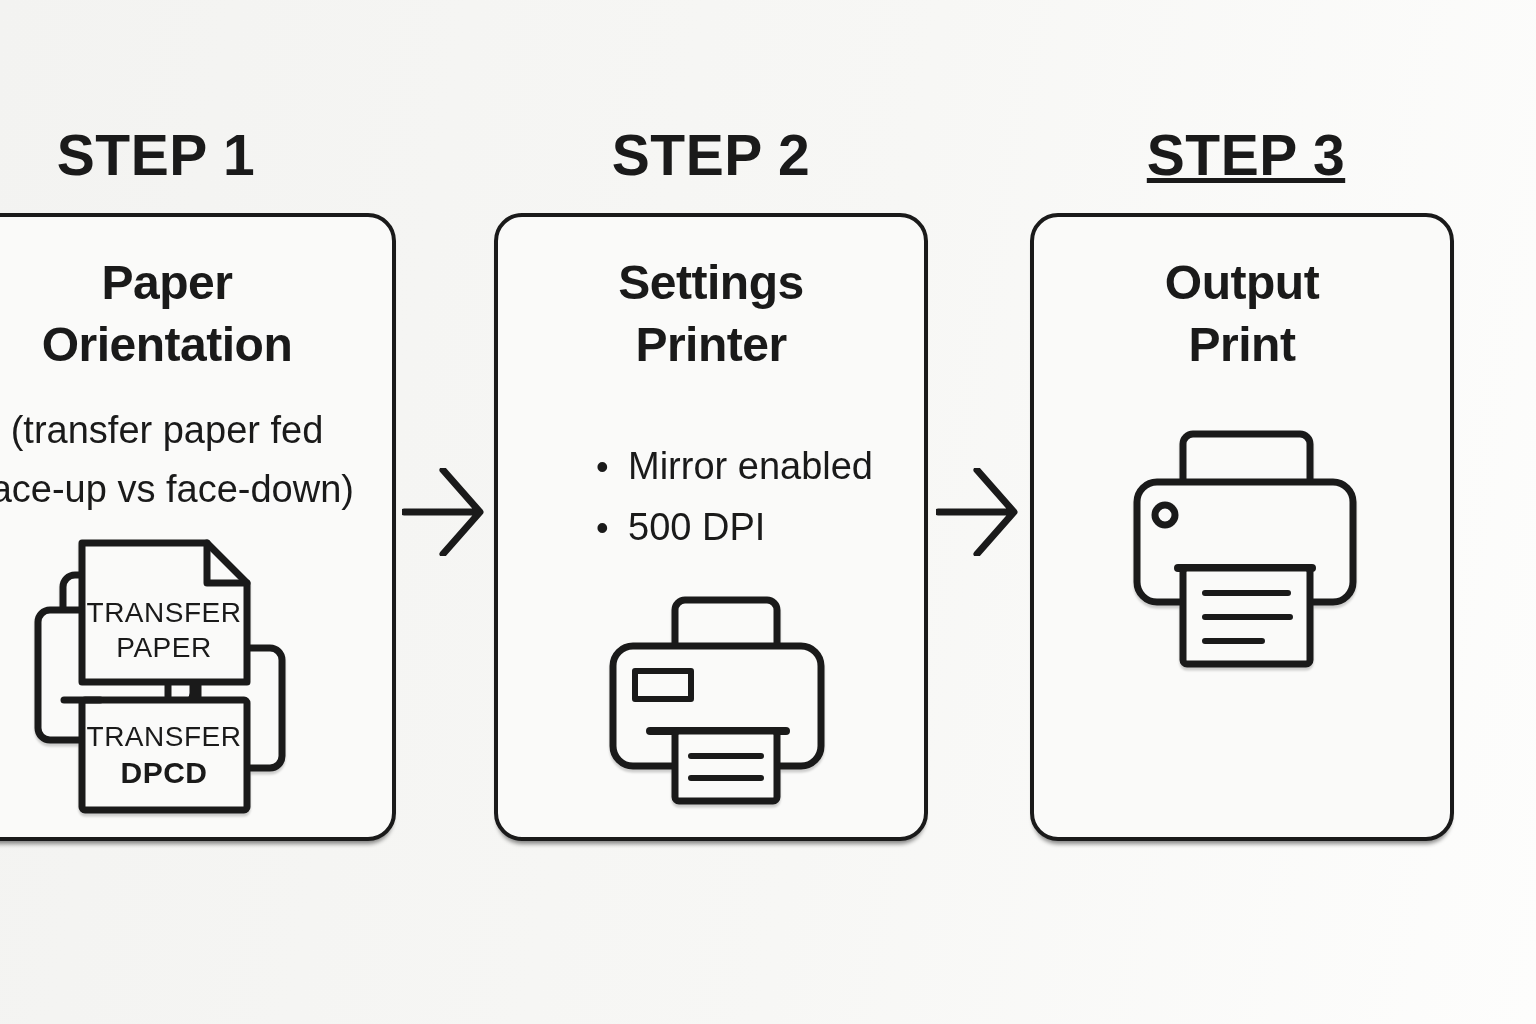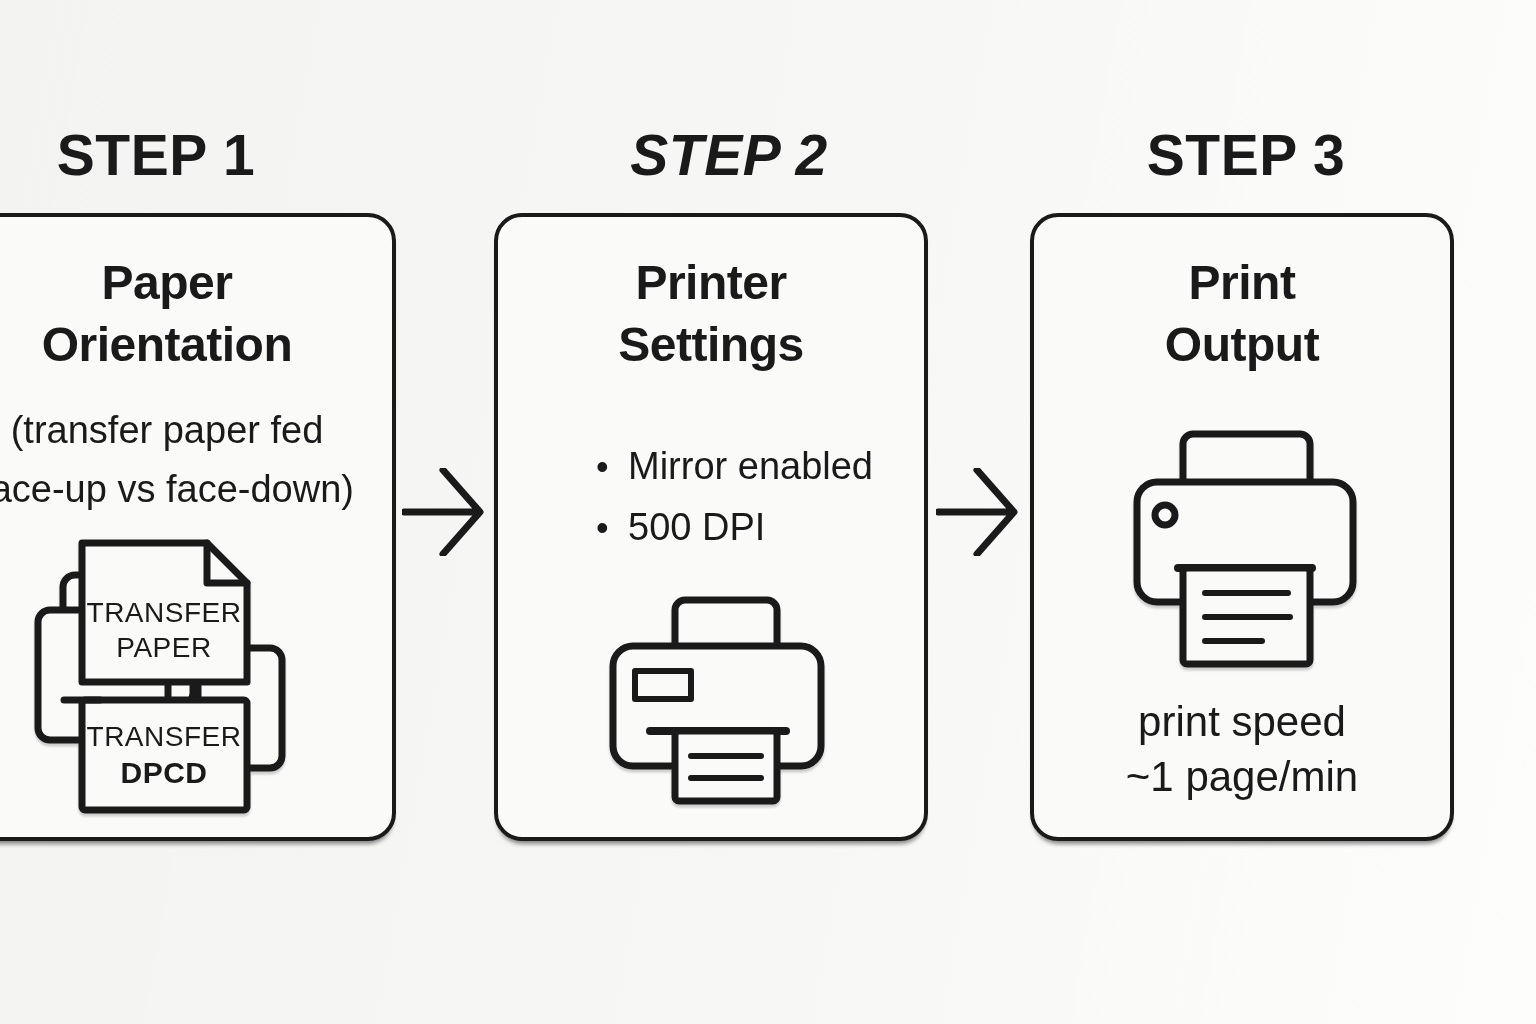--- a/index.html
+++ b/index.html
@@ -22,22 +22,22 @@
   .step-title {
     position: absolute;
     top: 122px;
     font-size: 57px;
     font-weight: 700;
     letter-spacing: 0.5px;
     text-align: center;
     white-space: nowrap;
   }
   .title-1 { left: 6px;    width: 300px; }
-  .title-2 { left: 512px;  width: 434px; font-style: italic; }
-  .title-3 { left: 1034px; width: 424px; }
+  .title-2 { left: 494px;  width: 434px; }
+  .title-3 { left: 1034px; width: 424px; text-decoration: underline; }
 
   .card {
     position: absolute;
     top: 213px;
     height: 628px;
     box-sizing: border-box;
     background: #fafaf9;
     border: 4px solid #1a1a1a;
     border-radius: 28px;
     box-shadow: 0 6px 4px -3px rgba(0,0,0,0.45);
@@ -147,22 +147,22 @@
     </g>
     <g fill="#1a1a1a" text-anchor="middle" class="svg-label">
       <text x="164" y="622" font-size="28">TRANSFER</text>
       <text x="164" y="657" font-size="28">PAPER</text>
       <text x="164" y="746" font-size="28">TRANSFER</text>
       <text x="164" y="783" font-size="30" font-weight="700">DPCD</text>
     </g>
   </svg>
 
   <div class="card-heading heading-2">
+    <span style="display:block">Settings</span>
     <span style="display:block">Printer</span>
-    <span style="display:block">Settings</span>
   </div>
   <div class="bullet-list">
     <div class="bullet-row">
       <span class="bullet-dot">•</span><span>Mirror enabled</span>
     </div>
     <div class="bullet-row">
       <span class="bullet-dot">•</span><span>500 DPI</span>
     </div>
   </div>
 
@@ -171,39 +171,35 @@
       <rect x="675" y="600" width="102" height="60" rx="10" stroke-width="7"></rect>
       <rect x="613" y="646" width="208" height="120" rx="20" stroke-width="7"></rect>
       <rect x="635" y="671" width="56" height="28" stroke-width="6"></rect>
       <path d="M650,731 H786" fill="none" stroke-width="8"></path>
       <rect x="675" y="731" width="102" height="70" rx="4" stroke-width="7"></rect>
       <path d="M691,756 H761 M691,778 H761" fill="none" stroke-width="6"></path>
     </g>
   </svg>
 
   <div class="card-heading heading-3">
+    <span style="display:block">Output</span>
     <span style="display:block">Print</span>
-    <span style="display:block">Output</span>
   </div>
 
   <svg class="icon-svg printer3-icon" width="234" height="248" viewBox="1128 424 234 248">
     <g fill="#fafaf9" stroke="#1a1a1a" stroke-linejoin="round" stroke-linecap="round">
       <rect x="1183" y="434" width="127" height="62" rx="10" stroke-width="7"></rect>
       <rect x="1137" y="482" width="216" height="120" rx="20" stroke-width="7"></rect>
       <circle cx="1165" cy="515" r="10" fill="none" stroke-width="7"></circle>
       <path d="M1178,568 H1312" fill="none" stroke-width="8"></path>
       <rect x="1183" y="568" width="127" height="96" rx="4" stroke-width="7"></rect>
       <path d="M1205,593 H1288 M1205,617 H1290 M1205,641 H1262" fill="none" stroke-width="6"></path>
     </g>
   </svg>
 
-  <div class="card-caption">
-    <span style="display:block">print speed</span>
-    <span style="display:block">~1 page/min</span>
-  </div>
 
   <svg class="arrow-svg arrow-1" width="84" height="88" viewBox="0 0 84 88">
     <path d="M2,44 H76 M41,2 L78,44 L41,86" fill="none" stroke="#1a1a1a" stroke-width="7" stroke-linecap="round" stroke-linejoin="round"></path>
   </svg>
   <svg class="arrow-svg arrow-2" width="84" height="88" viewBox="0 0 84 88">
     <path d="M2,44 H76 M41,2 L78,44 L41,86" fill="none" stroke="#1a1a1a" stroke-width="7" stroke-linecap="round" stroke-linejoin="round"></path>
   </svg>
 
 </div>
 

